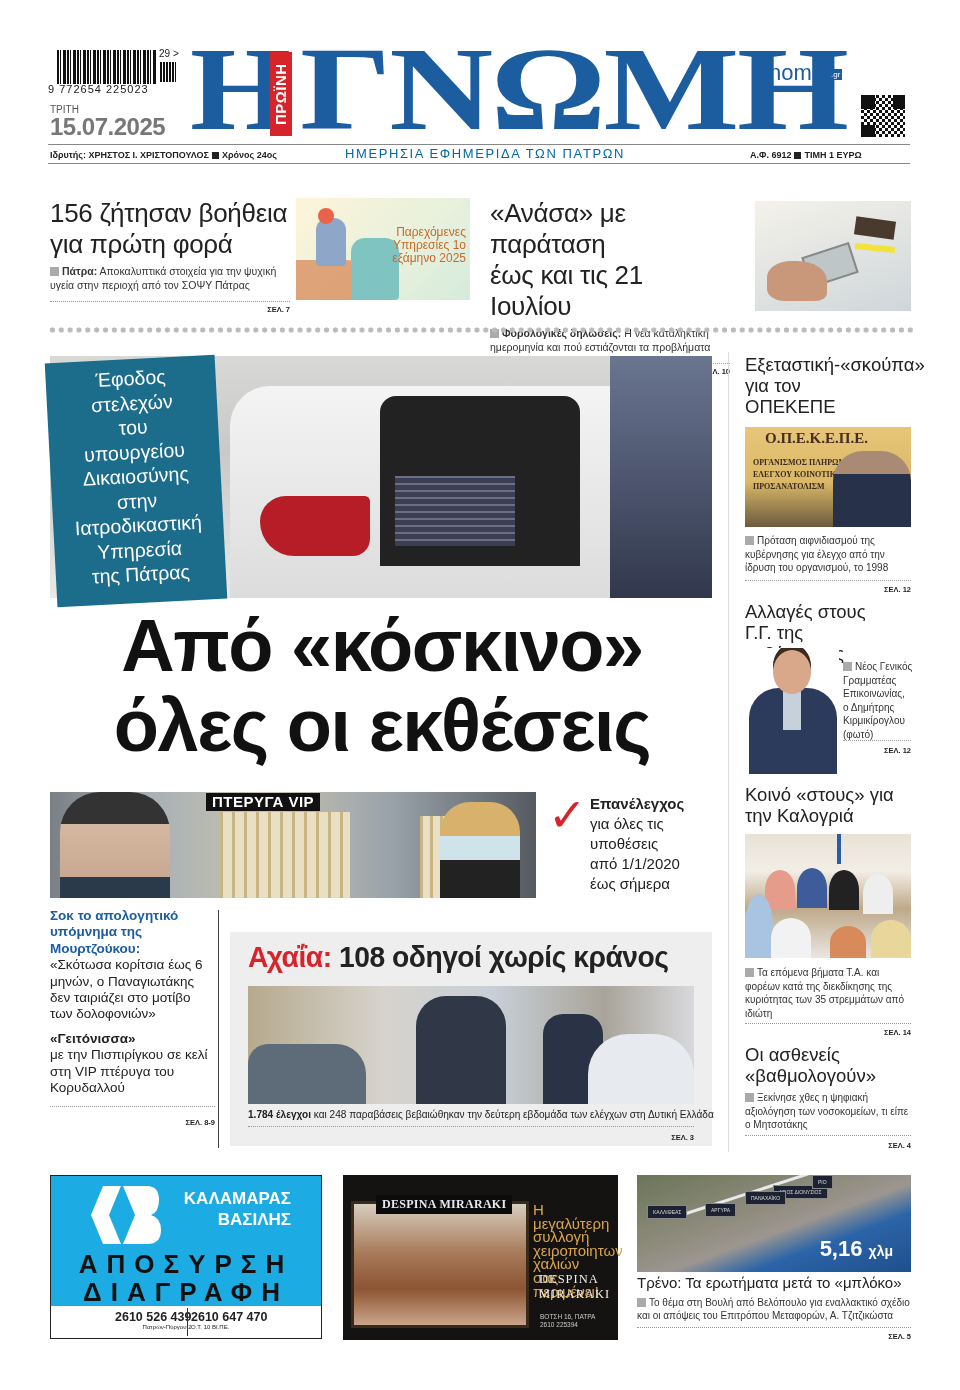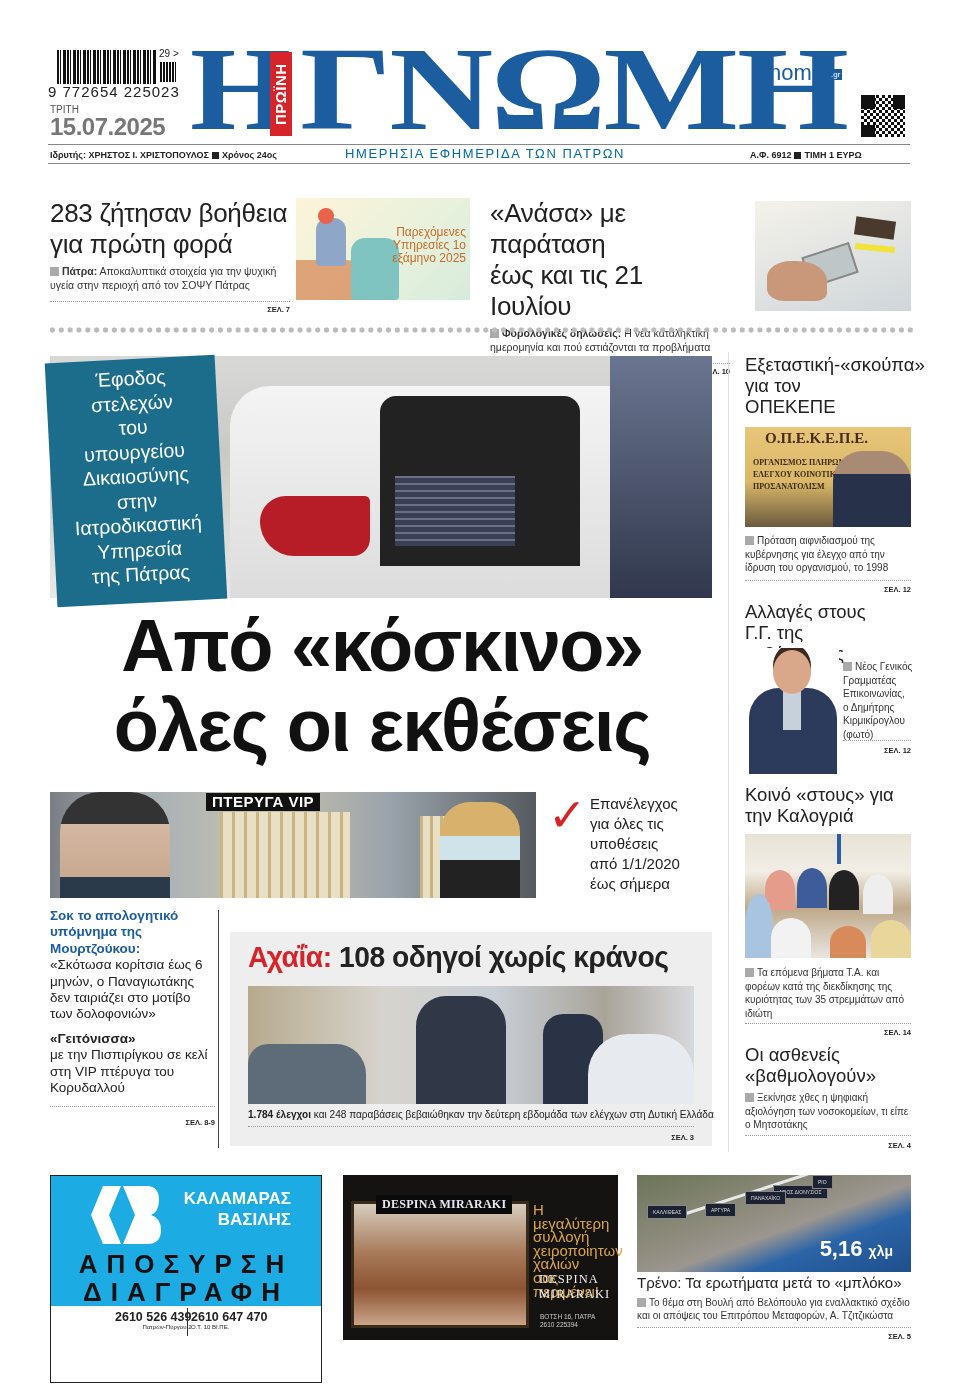--- a/index.html
+++ b/index.html
@@ -2,21 +2,21 @@
 <html><head>
 <meta charset="utf-8">
 <style>
   * { box-sizing: border-box; margin: 0; padding: 0; }
   body { width: 960px; height: 1390px; background: #fff; font-family: "Liberation Sans", sans-serif; color: #222; position: relative; overflow: hidden; }
   .abs { position: absolute; }
 
   
   .barcode { left: 57px; top: 50px; width: 100px; height: 34px; background: repeating-linear-gradient(90deg,#111 0 2px,#fff 2px 3px,#111 3px 4px,#fff 4px 6px,#111 6px 9px,#fff 9px 10px); }
   .barcode2 { left: 160px; top: 62px; width: 16px; height: 20px; background: repeating-linear-gradient(90deg,#111 0 2px,#fff 2px 3px); }
-  .barcode-num { left: 48px; top: 83px; font-size: 15px; letter-spacing: 1px; color: #222; }
+  .barcode-num { left: 48px; top: 83px; font-size: 11px; letter-spacing: 1px; color: #222; }
   .issue-num { left: 159px; top: 48px; font-size: 10px; color: #222; }
   .day { left: 50px; top: 104px; font-size: 10px; color: #555; }
   .date { left: 50px; top: 113px; font-size: 24px; font-weight: bold; color: #777; letter-spacing: -0.5px; }
   .logo-eta { left: 190px; top: 40px; font-family: "Liberation Serif", serif; font-weight: bold; font-size: 118px; line-height: 100px; color: #1c5da0; transform: scaleX(1.1); transform-origin: left top; }
   .proini { left: 270px; top: 52px; width: 22px; height: 84px; background: #d7242b; color: #fff; font-weight: bold; font-size: 15px; writing-mode: vertical-rl; transform: rotate(180deg); text-align: center; line-height: 22px; letter-spacing: 0.5px; }
   .logo-gnomi { left: 300px; top: 40px; font-family: "Liberation Serif", serif; font-weight: bold; font-size: 118px; line-height: 100px; color: #1c5da0; transform: scaleX(1.22); transform-origin: left top; letter-spacing: -2px; }
   .gnomip { left: 752px; top: 60px; font-size: 22px; color: #1c5da0; font-weight: normal; }
   .gnomip .gr { font-size: 8px; background: #1c5da0; color: #fff; padding: 1px 2px; vertical-align: middle; }
   .qr { left: 860px; top: 94px; width: 46px; height: 44px; background:
       linear-gradient(#111,#111) 0 0/14px 14px no-repeat,
@@ -63,21 +63,21 @@
   .headline span { display:block; }
 
   .img-vip { left: 50px; top: 792px; width: 486px; height: 106px; background: linear-gradient(90deg,#7a7f85 0%,#a7b0b6 20%,#c8c2ae 45%,#9aa3ab 70%,#555a60 100%); }
   .img-vip .bars { position:absolute; left:170px; top:20px; width:130px; height:86px; background: repeating-linear-gradient(90deg,#c9b582 0 3px,#e8dfc4 3px 12px); }
   .img-vip .bars2 { position:absolute; left:370px; top:24px; width:60px; height:82px; background: repeating-linear-gradient(90deg,#c9b582 0 3px,#e8dfc4 3px 10px); }
   .img-vip .boy { position:absolute; left:10px; top:0; width:110px; height:106px; background: linear-gradient(180deg,#333 0%,#333 30%,#d5b8a2 30%,#c8a891 80%,#2a3a4a 80%); border-radius: 40px 40px 0 0;}
   .img-vip .woman { position:absolute; left:390px; top:10px; width:80px; height:96px; background: linear-gradient(180deg,#d8b26c 0%,#d8b26c 35%,#cfe3ea 35%,#cfe3ea 60%,#222 60%); border-radius: 30px 30px 0 0;}
   .vip-label { left: 206px; top: 793px; height: 18px; padding: 0 6px; background: #111; color: #fff; font-weight: bold; font-size: 15px; line-height: 18px; letter-spacing: 0.5px; }
   .check { left: 548px; top: 792px; font-size: 46px; color: #d7242b; line-height: 46px; }
   .recheck { left: 590px; top: 794px; font-size: 15px; line-height: 20px; color: #222; }
-  .recheck b { font-weight: normal; }
+  .recheck b { font-weight: bold; }
 
   .left-col { left: 50px; top: 908px; width: 165px; font-size: 13.5px; line-height: 16.4px; color: #222; }
   .left-col .blue { color: #1c5da0; font-weight: bold; }
   .vline { left: 218px; top: 910px; width: 1px; height: 238px; background: #444; }
 
   .achaia-box { left: 230px; top: 932px; width: 482px; height: 214px; background: #eeeeee; }
   .achaia-title { left: 248px; top: 940px; font-size: 30px; font-weight: bold; color: #222; letter-spacing: -0.5px; transform: scaleX(0.94); transform-origin: left top; }
   .achaia-title .red { color: #d7242b; }
   .img-police { left: 248px; top: 986px; width: 446px; height: 118px; background: linear-gradient(90deg,#b6a98d 0%,#d6d3cc 30%,#c8cfd6 55%,#a9a49a 80%,#d8d9dd 100%); }
   .img-police .cop1 { position:absolute; left:168px; top:10px; width:90px; height:108px; background:#303848; border-radius: 30px 30px 0 0;}
@@ -100,21 +100,21 @@
   .img-man2 .shirt { position:absolute; left:38px; top:42px; width:18px; height:40px; background:#c6d1dc;}
   .img-meeting { left: 745px; top: 834px; width: 166px; height: 124px; background: linear-gradient(180deg,#e8e2d6 0%,#f2eee6 30%,#bfa98a 60%,#e9e6e1 100%); }
   .img-meeting .p { position:absolute; border-radius: 50% 50% 0 0; }
   .img-train { left: 637px; top: 1175px; width: 274px; height: 97px; background: linear-gradient(160deg,#6b7558 0%,#8f8c7e 40%,#9c9690 55%,#2b64a8 70%,#1f4f8c 100%); }
   .img-train .coast { position:absolute; left:40px; top:40px; width:240px; height:3px; background:#e9e9e9; transform: rotate(-18deg); transform-origin: left; }
   .img-train .lbl { position:absolute; background:#1d2233; color:#ddd; font-size:5px; padding:3px 5px; border:1px solid #888; }
   .img-train .km { position:absolute; right:18px; bottom:10px; color:#fff; font-size:22px; font-weight:bold; }
   .img-train .km small { font-size: 14px; }
 
   
-  .ad-kalam { left: 50px; top: 1175px; width: 272px; height: 208px; border: 1px solid #222; background: #fff; }
+  .ad-kalam { left: 50px; top: 1175px; width: 272px; height: 164px; border: 1px solid #222; background: #fff; }
   .ad-kalam .blue { position:absolute; left:0; top:0; width:270px; height:130px; background:#1cabe2; }
   .ad-kalam .logo { position:absolute; left:38px; top:10px; width:72px; height:58px; }
   .ad-kalam .name { position:absolute; right:30px; top:12px; text-align:right; color:#fff; font-weight:bold; font-size:17px; line-height:21px; }
   .ad-kalam .big { position:absolute; left:0; width:270px; text-align:center; color:#111; font-weight:bold; font-size:26px; letter-spacing: 9px; line-height: 28px; }
   .ad-kalam .ph1, .ad-kalam .ph2 { position:absolute; top:134px; font-size:12.5px; font-weight:bold; color:#222; }
   .ad-kalam .ph1 { left:64px; text-align:right; }
   .ad-kalam .ph2 { left:140px; }
   .ad-kalam small { display:block; font-size:6px; font-weight:normal; }
   .ad-kalam .divider { position:absolute; left:136px; top:132px; width:1px; height:28px; background:#333; }
 
@@ -142,21 +142,21 @@
 <div class="abs qr"></div>
 
 <div class="abs rule" style="top:144px"></div>
 <div class="abs founder"><span>Ιδρυτής: ΧΡΗΣΤΟΣ Ι. ΧΡΙΣΤΟΠΟΥΛΟΣ</span><span class="sq"></span><span>Χρόνος 24ος</span></div>
 <div class="abs tagline">ΗΜΕΡΗΣΙΑ ΕΦΗΜΕΡΙΔΑ ΤΩΝ ΠΑΤΡΩΝ</div>
 <div class="abs price"><span>Α.Φ. 6912</span><span class="sq"></span><span>ΤΙΜΗ 1 ΕΥΡΩ</span></div>
 <div class="abs rule" style="top:163px"></div>
 
 <div class="abs" style="left:50px; top:198px; width:240px;">
   <div class="h2">
-      <div>283 ζήτησαν βοήθεια</div>
+      <div>156 ζήτησαν βοήθεια</div>
       <div>για πρώτη φορά</div>
     </div>
   <div class="sub" style="margin-top:4px"><span class="gsq"></span><b>Πάτρα:</b> <span>Αποκαλυπτικά στοιχεία για την ψυχική υγεία στην περιοχή από τον ΣΟΨΥ Πάτρας</span></div>
   <div class="dotline" style="margin-top:9px"></div>
   <div class="sel" style="margin-top:3px">ΣΕΛ. 7</div>
 </div>
 <div class="abs ph img-therapy">
   <div class="ground"></div>
     <div class="p1"></div>
     <div class="h1"></div>

